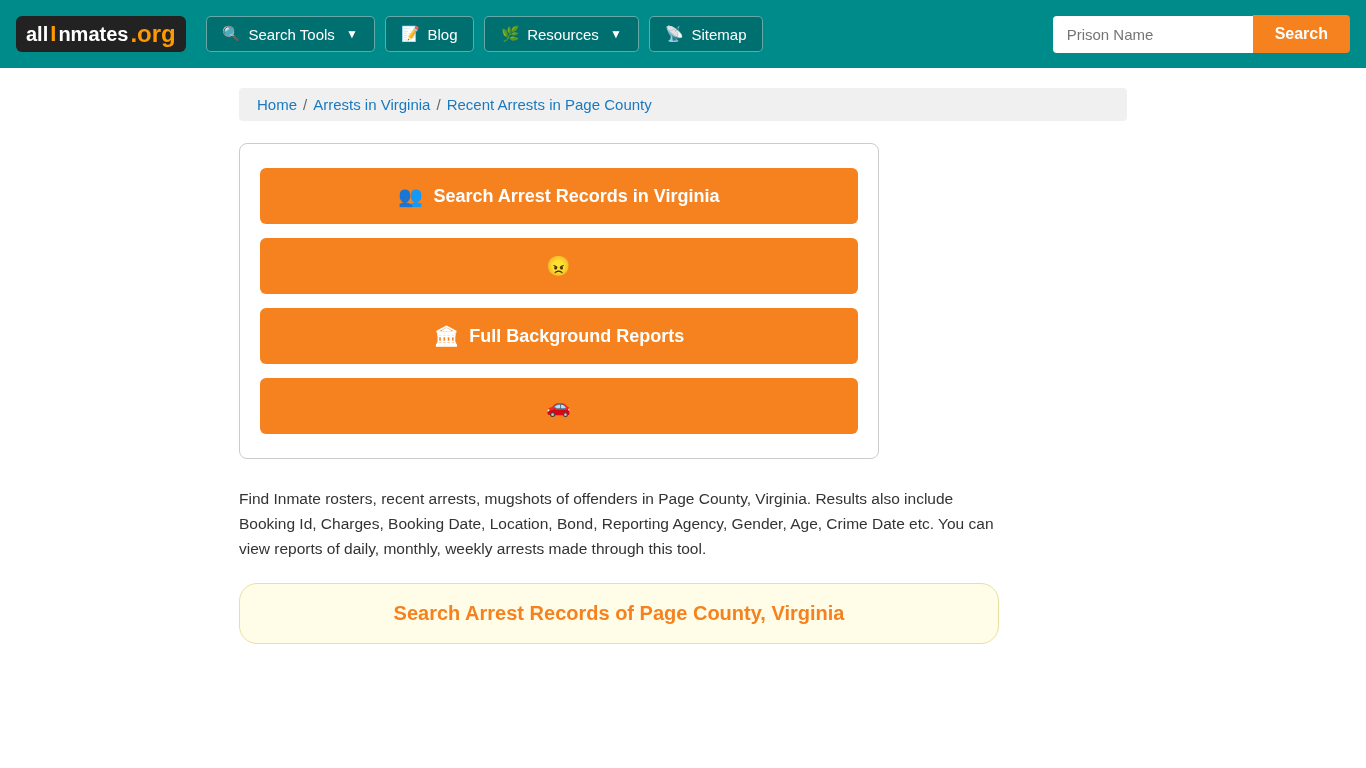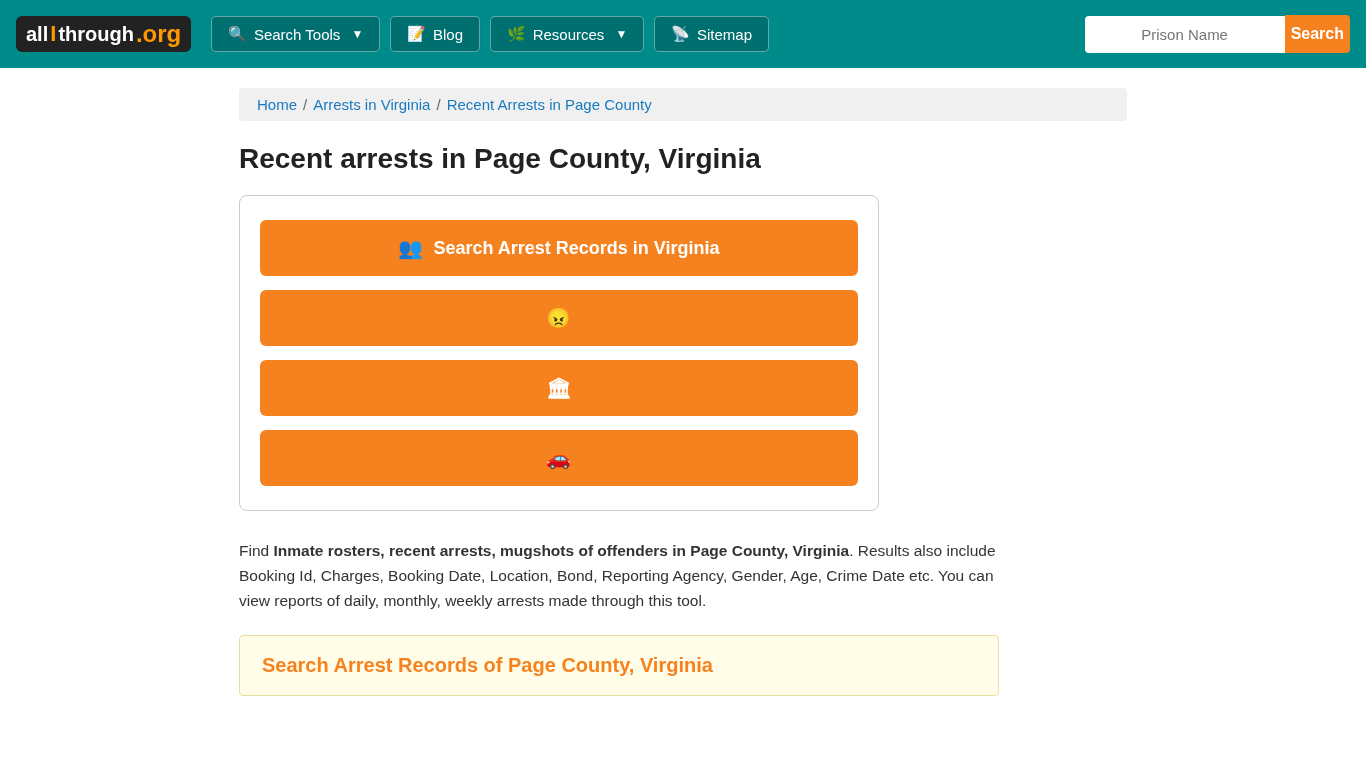--- a/index.html
+++ b/index.html
@@ -59,28 +59,27 @@
       gap: 0;
     }
     .nav-search-input {
       padding: 10px 14px;
       font-size: 15px;
       border: none;
       border-radius: 4px 0 0 4px;
       outline: none;
       width: 200px;
       color: #888;
-      text-align: center;
     }
     .nav-search-btn {
       background: #f5821f;
       border: none;
       border-radius: 0 4px 4px 0;
       color: #fff;
-      padding: 10px 6px;
+      padding: 10px 22px;
       font-size: 16px;
       font-weight: bold;
       cursor: pointer;
     }
 
     
     .main-content {
       max-width: 920px;
       margin: 0 auto;
       padding: 20px 16px;
@@ -146,45 +145,46 @@
     .action-btn .btn-icon { font-size: 20px; }
 
     
     .description-text {
       font-size: 15.5px;
       line-height: 1.6;
       color: #333;
       margin-bottom: 22px;
       max-width: 760px;
     }
-    .description-text strong { font-weight: bold; }
+    .description-text strong { font-weight: normal; }
 
     
     .search-records-section {
       background: #fffde7;
       border: 1.5px solid #e8e0a0;
-      border-radius: 4px;
+      border-radius: 18px;
       padding: 18px 22px;
       max-width: 760px;
+      text-align: center;
     }
     .search-records-title {
       color: #f5821f;
       font-size: 20px;
       font-weight: bold;
     }
   </style>
 </head>
 <body>
 
 <nav class="navbar">
   <div class="logo-container">
     <div class="logo-box">
       <span class="logo-text-all">all</span>
       <span class="logo-i-styled">I</span>
-      <span class="logo-text-inmates">through</span>
+      <span class="logo-text-inmates">nmates</span>
       <span class="logo-text-org">.org</span>
     </div>
   </div>
 
   <button class="nav-btn">
     <span>🔍</span>
     <span>Search Tools</span>
     <span class="arrow">▼</span>
   </button>
 
@@ -213,32 +213,32 @@
 <div class="main-content">
 
   <div class="breadcrumb-container">
     <a class="breadcrumb-link" href="#">Home</a>
     <span class="breadcrumb-sep">/</span>
     <a class="breadcrumb-link" href="#">Arrests in Virginia</a>
     <span class="breadcrumb-sep">/</span>
     <span class="breadcrumb-current">Recent Arrests in Page County</span>
   </div>
 
-  <h1 class="page-title">Recent arrests in Page County, Virginia</h1>
 
   <div class="button-card">
     <a class="action-btn" href="#">
       <span class="btn-icon">👥</span>
       <span>Search Arrest Records in Virginia</span>
     </a>
     <a class="action-btn" href="#">
       <span class="btn-icon">😠</span>
     </a>
     <a class="action-btn" href="#">
       <span class="btn-icon">🏛</span>
+      <span>Full Background Reports</span>
     </a>
     <a class="action-btn" href="#">
       <span class="btn-icon">🚗</span>
     </a>
   </div>
 
   <p class="description-text">
     <span>Find </span><strong>Inmate rosters, recent arrests, mugshots of offenders in Page County, Virginia</strong><span>. Results also include Booking Id, Charges, Booking Date, Location, Bond, Reporting Agency, Gender, Age, Crime Date etc. You can view reports of daily, monthly, weekly arrests made through this tool.</span>
   </p>
 

